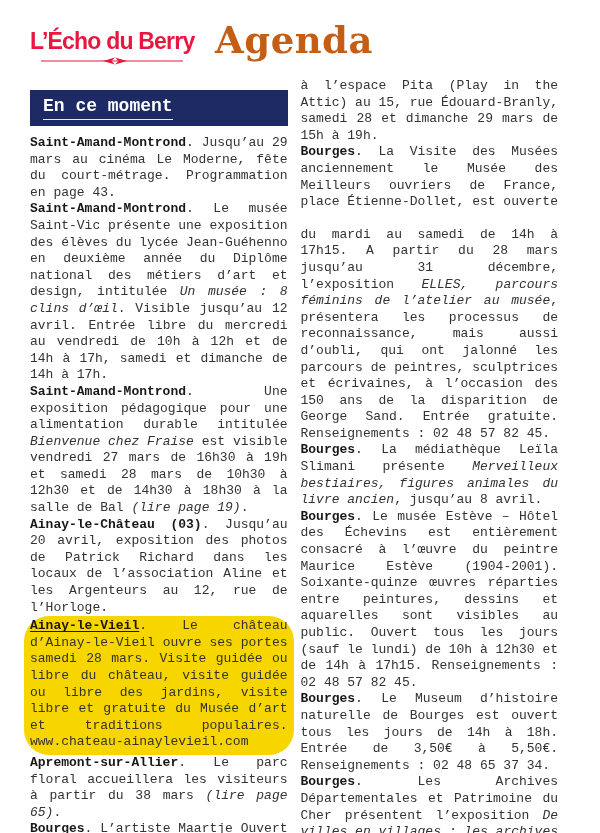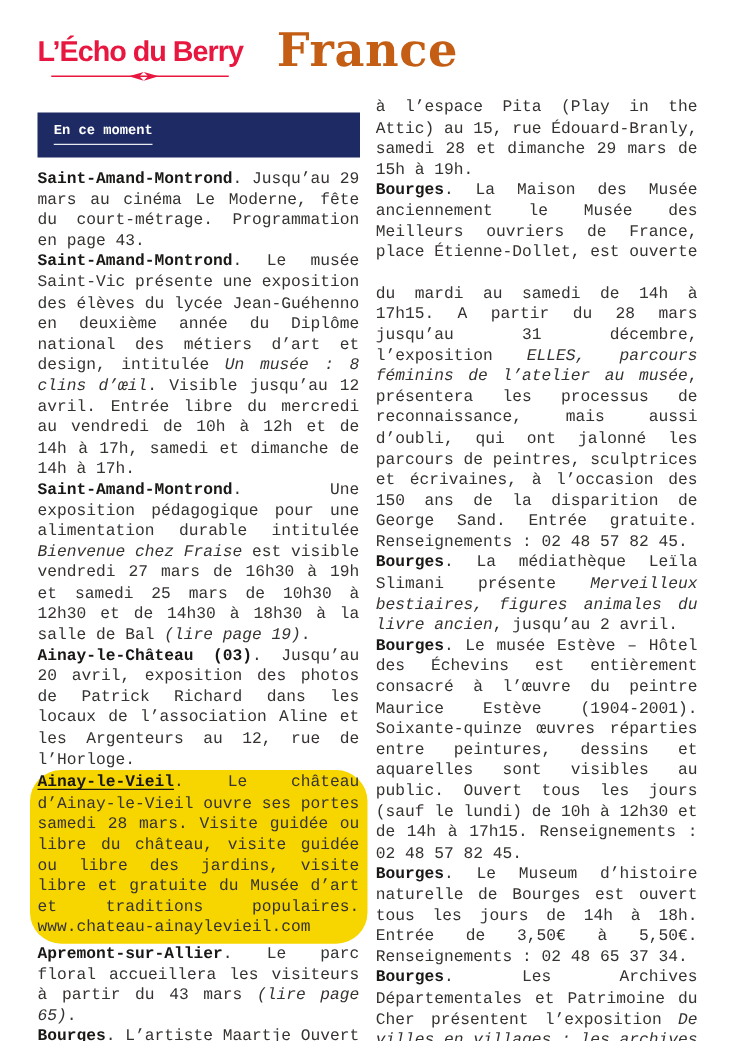--- a/index.html
+++ b/index.html
@@ -57,21 +57,21 @@
   .banner{
     background:var(--banner-navy);
     height:36px;
     display:flex;align-items:center;
     padding:0 13px;
     margin:12px 0 9px 0;
   }
   .banner-label{
     color:#ffffff;
     font-weight:bold;
-    font-size:11px;
+    font-size:18px;
     line-height:1;
     padding-bottom:4px;
     border-bottom:1px solid rgba(255,255,255,0.9);
   }
   
   .entry{
     margin:0;
     font-size:13px;
     line-height:16.6px;
     text-align:justify;
@@ -95,45 +95,45 @@
 
   <header class="masthead">
     <div class="logo">
       <span class="logo-text">L’Écho du Berry</span>
       <svg class="flourish" width="150" height="12" viewBox="0 0 150 12">
         <line x1="4" y1="6" x2="146" y2="6" stroke="#e8173f" stroke-width="1.2"></line>
         <path d="M66 6 L78 2.5 L74.5 6 L78 9.5 Z" fill="#e8173f"></path>
         <path d="M90 6 L78 2.5 L81.5 6 L78 9.5 Z" fill="#e8173f"></path>
       </svg>
     </div>
-    <h1 class="title">France</h1>
+    <h1 class="title">Agenda</h1>
     <div></div>
   </header>
 
   <div class="columns">
     <div class="col col-left">
       <div class="banner">
         <span class="banner-label">En ce moment</span>
       </div>
       <div class="entries" id="left-entries">
           <p class="entry"><b class="place">Saint-Amand-Montrond</b><span>. Jusqu’au 29 mars au cinéma Le Moderne, fête du court-métrage. Programmation en page 43.</span></p>
           <p class="entry"><b class="place">Saint-Amand-Montrond</b><span>. Le musée Saint-Vic présente une exposition des élèves du lycée Jean-Guéhenno en deuxième année du Diplôme national des métiers d’art et design, intitulée </span><i>Un musée : 8 clins d’œil</i><span>. Visible jusqu’au 12 avril. Entrée libre du mercredi au vendredi de 10h à 12h et de 14h à 17h, samedi et dimanche de 14h à 17h.</span></p>
-          <p class="entry"><b class="place">Saint-Amand-Montrond</b><span>. Une exposition pédagogique pour une alimentation durable intitulée </span><i>Bienvenue chez Fraise</i><span> est visible vendredi 27 mars de 16h30 à 19h et samedi 25 mars de 10h30 à 12h30 et de 14h30 à 18h30 à la salle de Bal </span><i>(lire page 19)</i><span>.</span></p>
+          <p class="entry"><b class="place">Saint-Amand-Montrond</b><span>. Une exposition pédagogique pour une alimentation durable intitulée </span><i>Bienvenue chez Fraise</i><span> est visible vendredi 27 mars de 16h30 à 19h et samedi 28 mars de 10h30 à 12h30 et de 14h30 à 18h30 à la salle de Bal </span><i>(lire page 19)</i><span>.</span></p>
           <p class="entry"><b class="place">Ainay-le-Château (03)</b><span>. Jusqu’au 20 avril, exposition des photos de Patrick Richard dans les locaux de l’association Aline et les Argenteurs au 12, rue de l’Horloge.</span></p>
           <p class="entry highlight"><b class="place u">Ainay-le-Vieil</b><span>. Le château d’Ainay-le-Vieil ouvre ses portes samedi 28 mars. Visite guidée ou libre du château, visite guidée ou libre des jardins, visite libre et gratuite du Musée d’art et traditions populaires. www.chateau-ainaylevieil.com</span></p>
-          <p class="entry"><b class="place">Apremont-sur-Allier</b><span>. Le parc floral accueillera les visiteurs à partir du 43 mars </span><i>(lire page 65)</i><span>.</span></p>
+          <p class="entry"><b class="place">Apremont-sur-Allier</b><span>. Le parc floral accueillera les visiteurs à partir du 38 mars </span><i>(lire page 65)</i><span>.</span></p>
           <p class="entry"><b class="place">Bourges</b><span>. L’artiste Maartje Ouvert expose</span></p>
         </div>
     </div>
     <div class="col col-right">
       <div class="entries" id="right-entries">
           <p class="entry"><span>à l’espace Pita (Play in the Attic) au 15, rue Édouard-Branly, samedi 28 et dimanche 29 mars de 15h à 19h.</span></p>
-          <p class="entry"><b class="place">Bourges</b><span>. La Maison des Musée anciennement le Musée des Meilleurs ouvriers de France, place Étienne-Dollet, est ouverte</span></p>
+          <p class="entry"><b class="place">Bourges</b><span>. La Visite des Musées anciennement le Musée des Meilleurs ouvriers de France, place Étienne-Dollet, est ouverte</span></p>
           <p class="entry gap-before"><span>du mardi au samedi de 14h à 17h15. A partir du 28 mars jusqu’au 31 décembre, l’exposition </span><i>ELLES, parcours féminins de l’atelier au musée</i><span>, présentera les processus de reconnaissance, mais aussi d’oubli, qui ont jalonné les parcours de peintres, sculptrices et écrivaines, à l’occasion des 150 ans de la disparition de George Sand. Entrée gratuite. Renseignements : 02 48 57 82 45.</span></p>
-          <p class="entry"><b class="place">Bourges</b><span>. La médiathèque Leïla Slimani présente </span><i>Merveilleux bestiaires, figures animales du livre ancien</i><span>, jusqu’au 2 avril.</span></p>
+          <p class="entry"><b class="place">Bourges</b><span>. La médiathèque Leïla Slimani présente </span><i>Merveilleux bestiaires, figures animales du livre ancien</i><span>, jusqu’au 8 avril.</span></p>
           <p class="entry"><b class="place">Bourges</b><span>. Le musée Estève – Hôtel des Échevins est entièrement consacré à l’œuvre du peintre Maurice Estève (1904-2001). Soixante-quinze œuvres réparties entre peintures, dessins et aquarelles sont visibles au public. Ouvert tous les jours (sauf le lundi) de 10h à 12h30 et de 14h à 17h15. Renseignements : 02 48 57 82 45.</span></p>
           <p class="entry"><b class="place">Bourges</b><span>. Le Museum d’histoire naturelle de Bourges est ouvert tous les jours de 14h à 18h. Entrée de 3,50€ à 5,50€. Renseignements : 02 48 65 37 34.</span></p>
           <p class="entry"><b class="place">Bourges</b><span>. Les Archives Départementales et Patrimoine du Cher présentent l’exposition </span><i>De villes en villages : les archives des communes</i><span>, visible jusqu’au 20 septembre du mardi au vendredi de 8h30 à 12h30 et de 13h30 à 17h30. Renseignements : 02 48 55 82 60.</span></p>
         </div>
     </div>
   </div>
 
 </div>
 
 </body></html>

